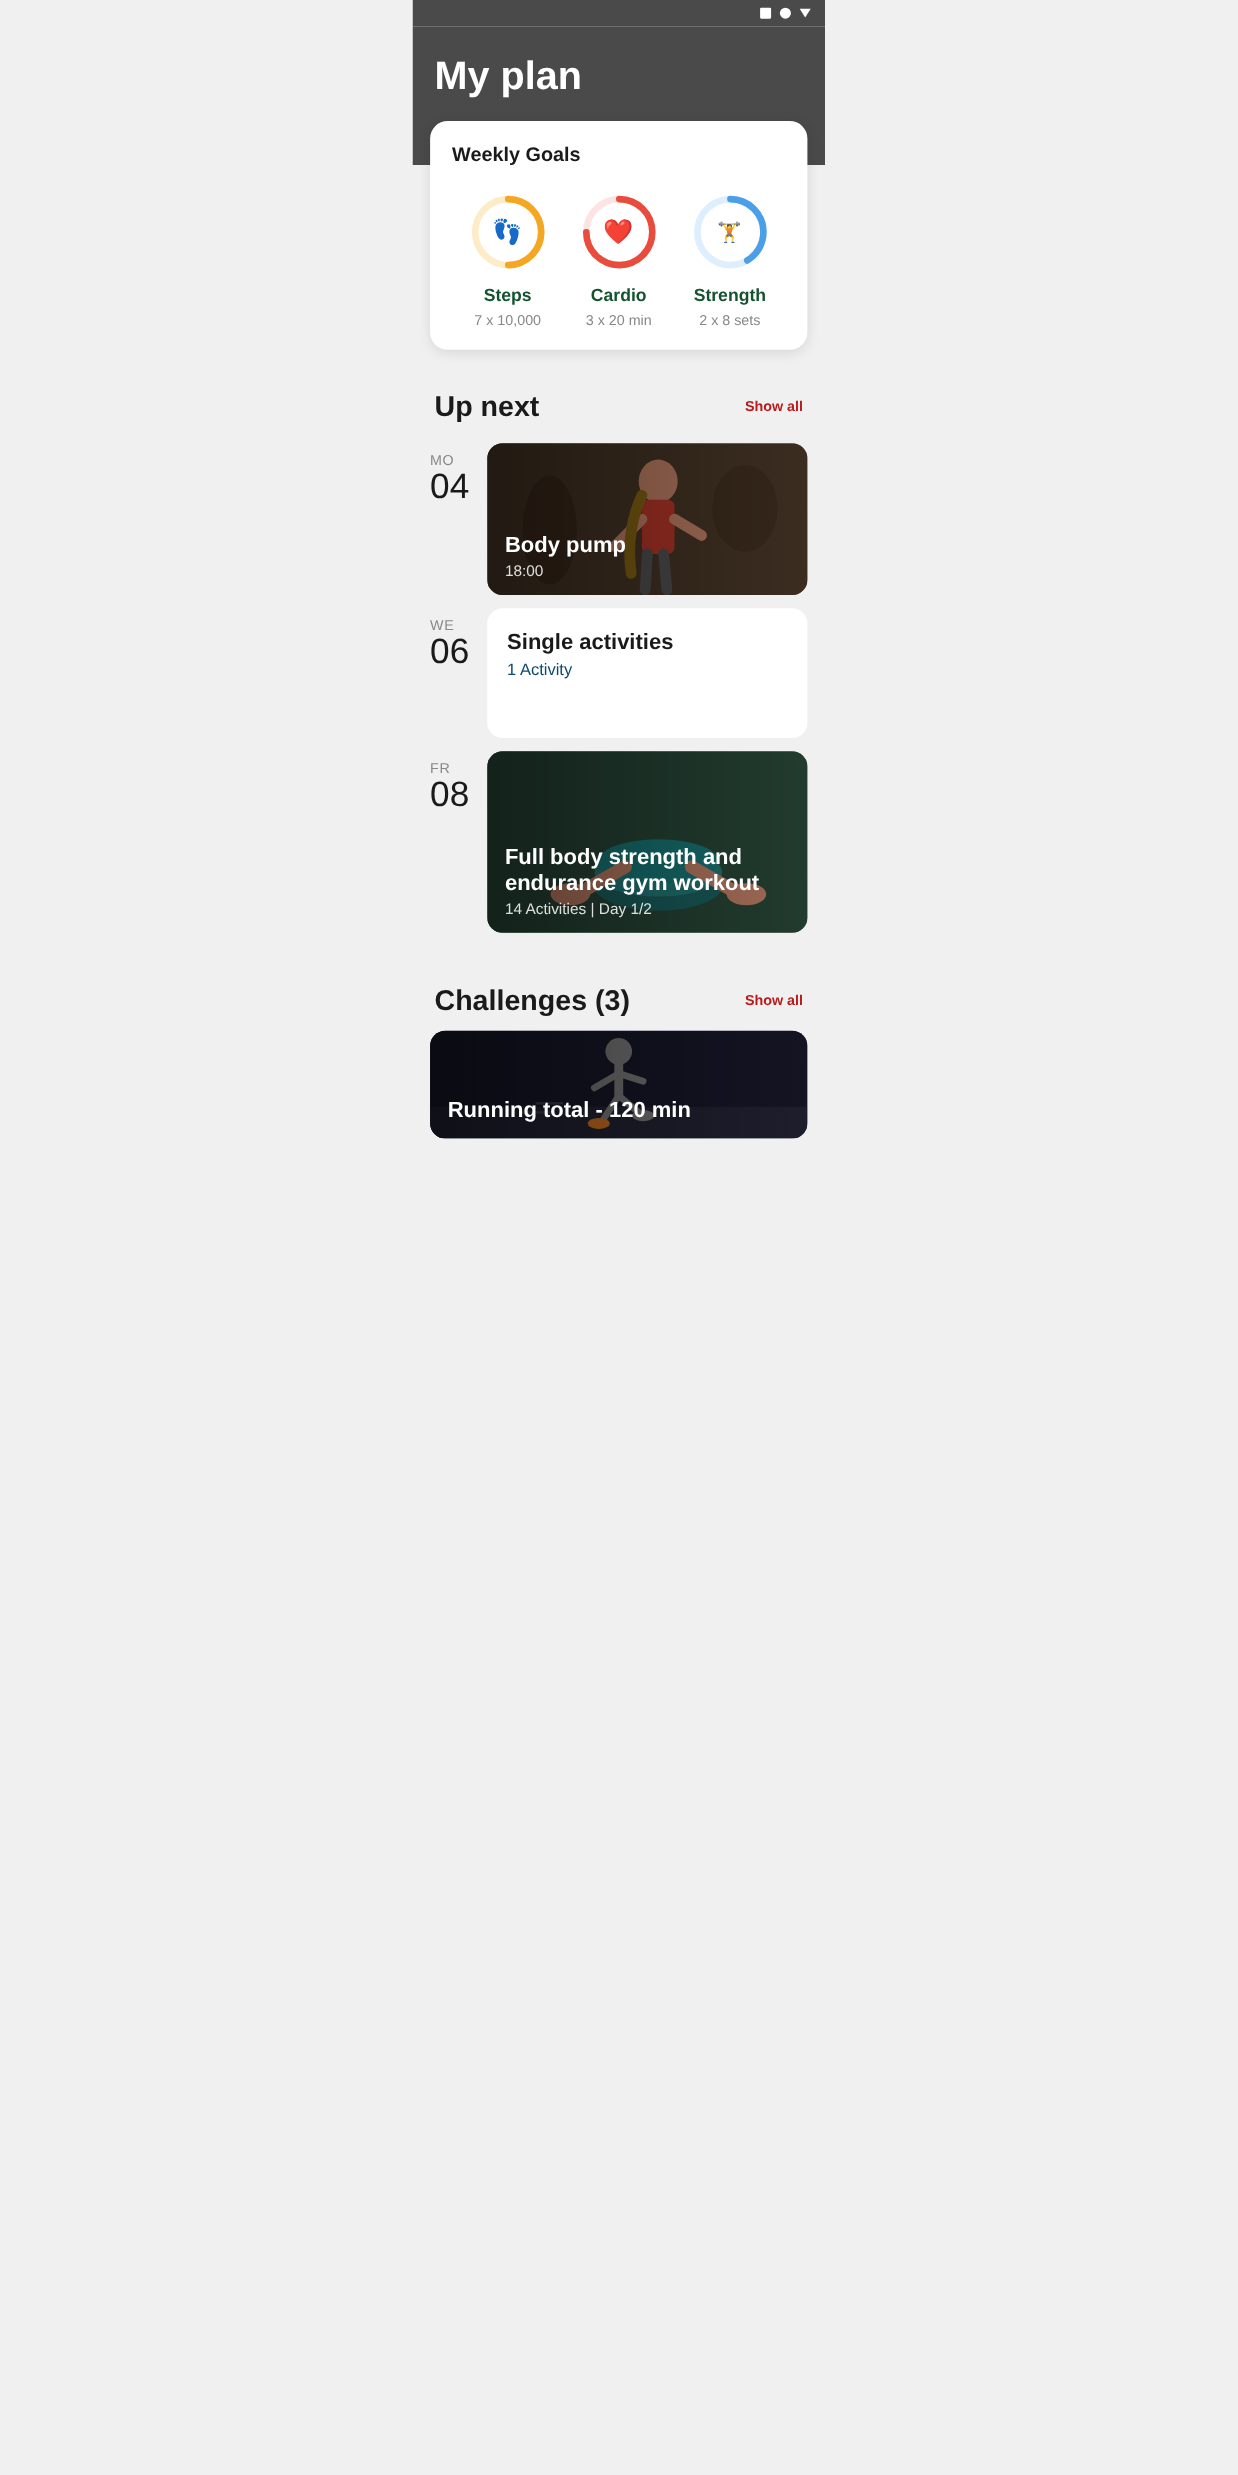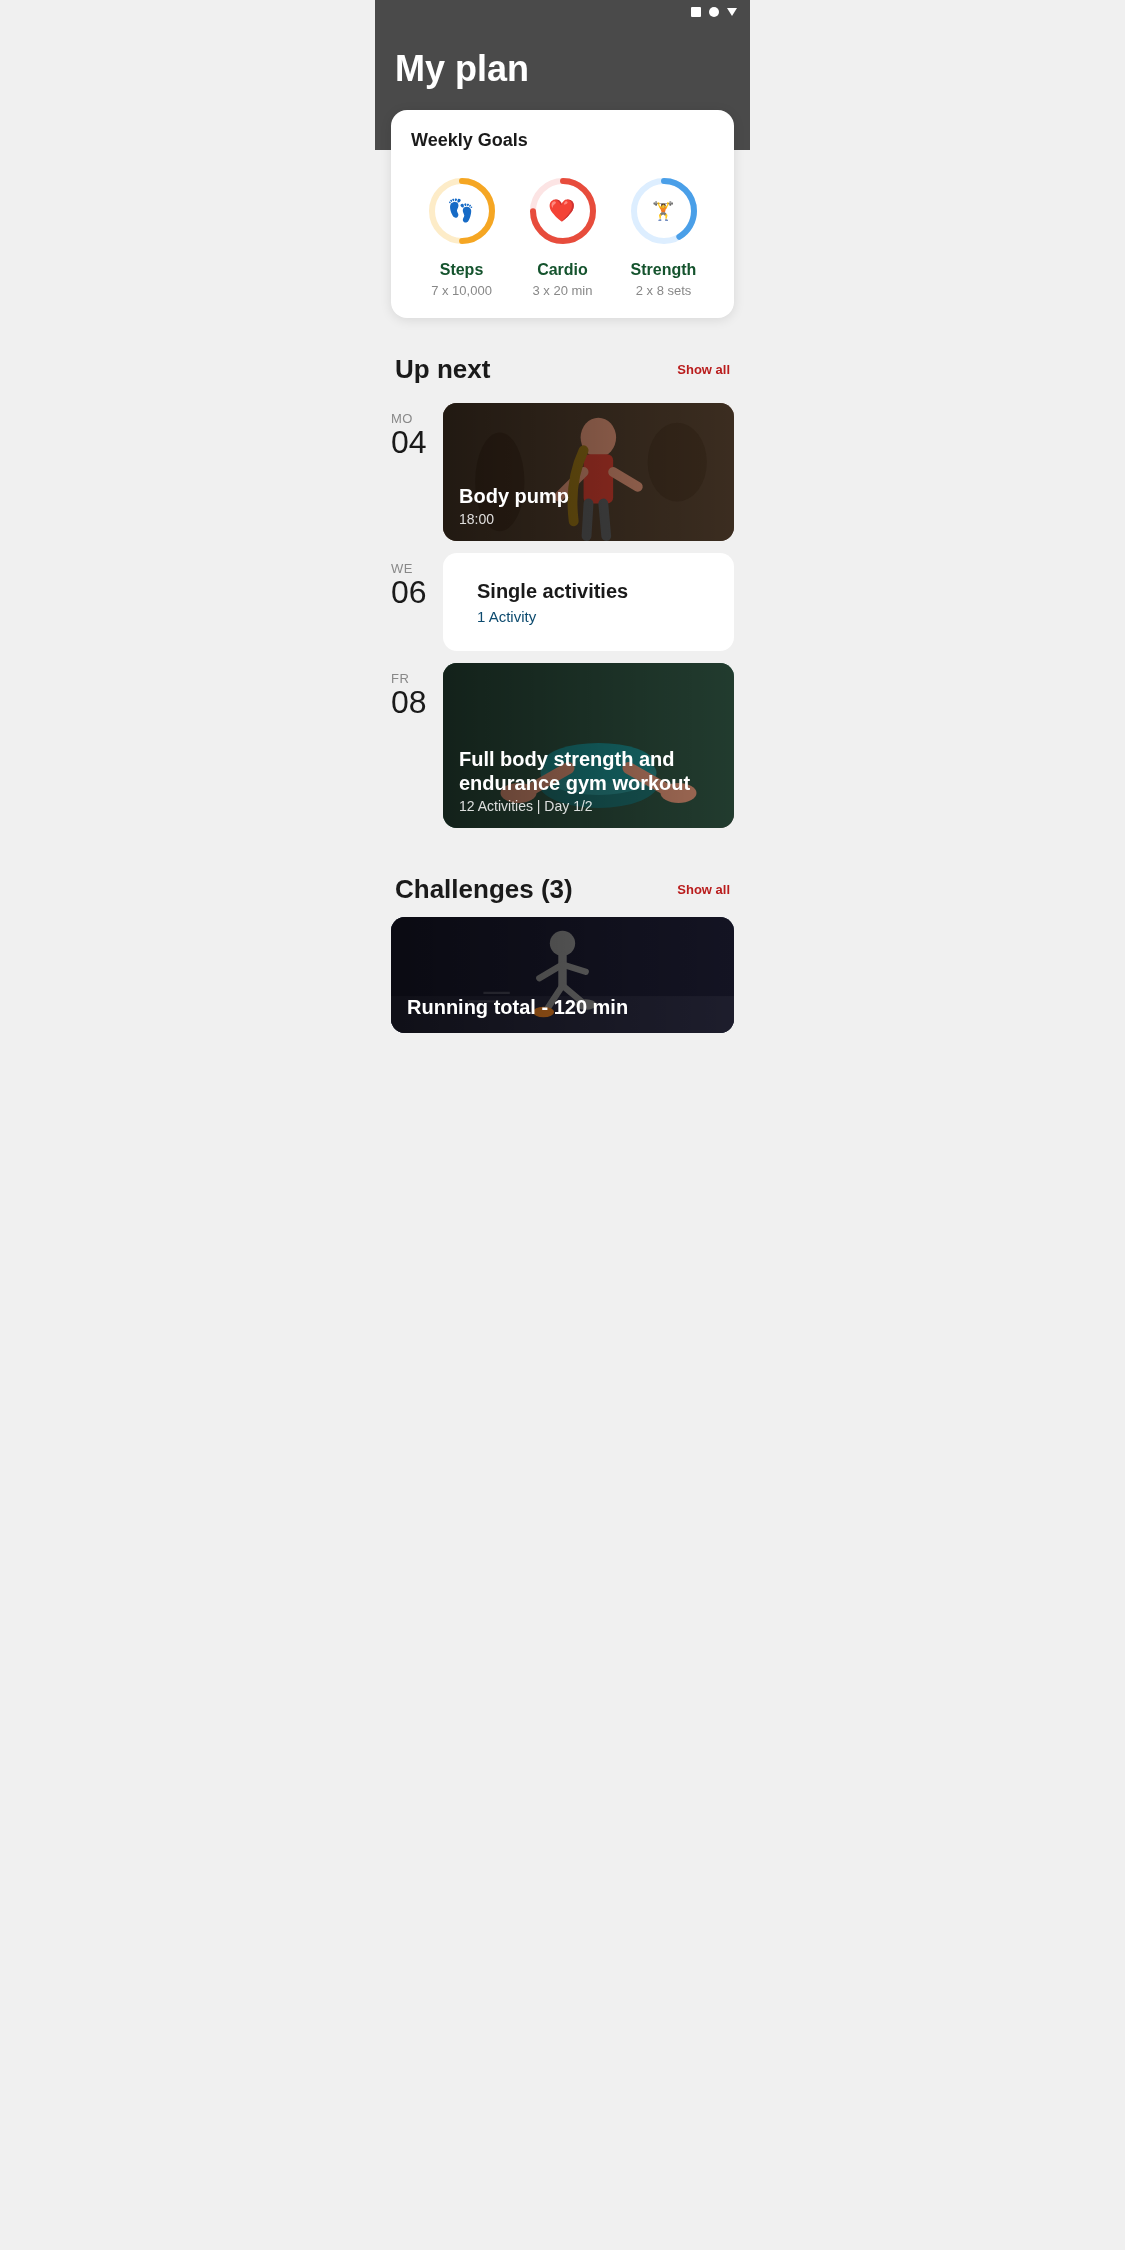--- a/index.html
+++ b/index.html
@@ -190,25 +190,25 @@
     .img-card-sub {
       font-size: 14px;
       color: rgba(255,255,255,0.85);
       margin-top: 3px;
     }
 
     
     .white-card {
       background: white;
       border-radius: 14px;
-      padding: 20px 34px;
-      height: 98px;
+      padding: 20px 18px;
+      height: 118px;
       display: flex;
       flex-direction: column;
-      justify-content: center;
+      justify-content: flex-start;
     }
 
     .white-card-title {
       font-size: 20px;
       font-weight: 700;
       color: #1a1a1a;
     }
 
     .white-card-sub {
       font-size: 15px;
@@ -218,21 +218,21 @@
 
     
     .challenges-section {
       margin-top: 8px;
     }
 
     .challenge-card {
       margin: 0 16px;
       border-radius: 14px;
       overflow: hidden;
-      height: 116px;
+      height: 98px;
       position: relative;
       background: #333;
     }
 
     .challenge-overlay {
       position: absolute;
       inset: 0;
       background: linear-gradient(to right, rgba(0,0,0,0.6) 0%, rgba(0,0,0,0.25) 100%);
       display: flex;
       flex-direction: column;
@@ -389,21 +389,21 @@
           <ellipse cx="160" cy="100" rx="55" ry="20" fill="#1a8080"></ellipse>
 
           <ellipse cx="80" cy="130" rx="18" ry="10" fill="#c9856a"></ellipse>
           <ellipse cx="240" cy="130" rx="18" ry="10" fill="#c9856a"></ellipse>
 
           <line x1="95" y1="125" x2="130" y2="105" stroke="#c9856a" stroke-width="12" stroke-linecap="round"></line>
           <line x1="225" y1="125" x2="190" y2="105" stroke="#c9856a" stroke-width="12" stroke-linecap="round"></line>
         </svg>
         <div class="img-card-overlay">
           <span class="img-card-title">Full body strength and endurance gym workout</span>
-          <span class="img-card-sub">12 Activities | Day 1/2</span>
+          <span class="img-card-sub">14 Activities | Day 1/2</span>
         </div>
       </div>
     </div>
   </div>
 
 </div>
 
 <div class="challenges-section">
   <div class="section-header">
     <span class="section-title">Challenges (3)</span>

